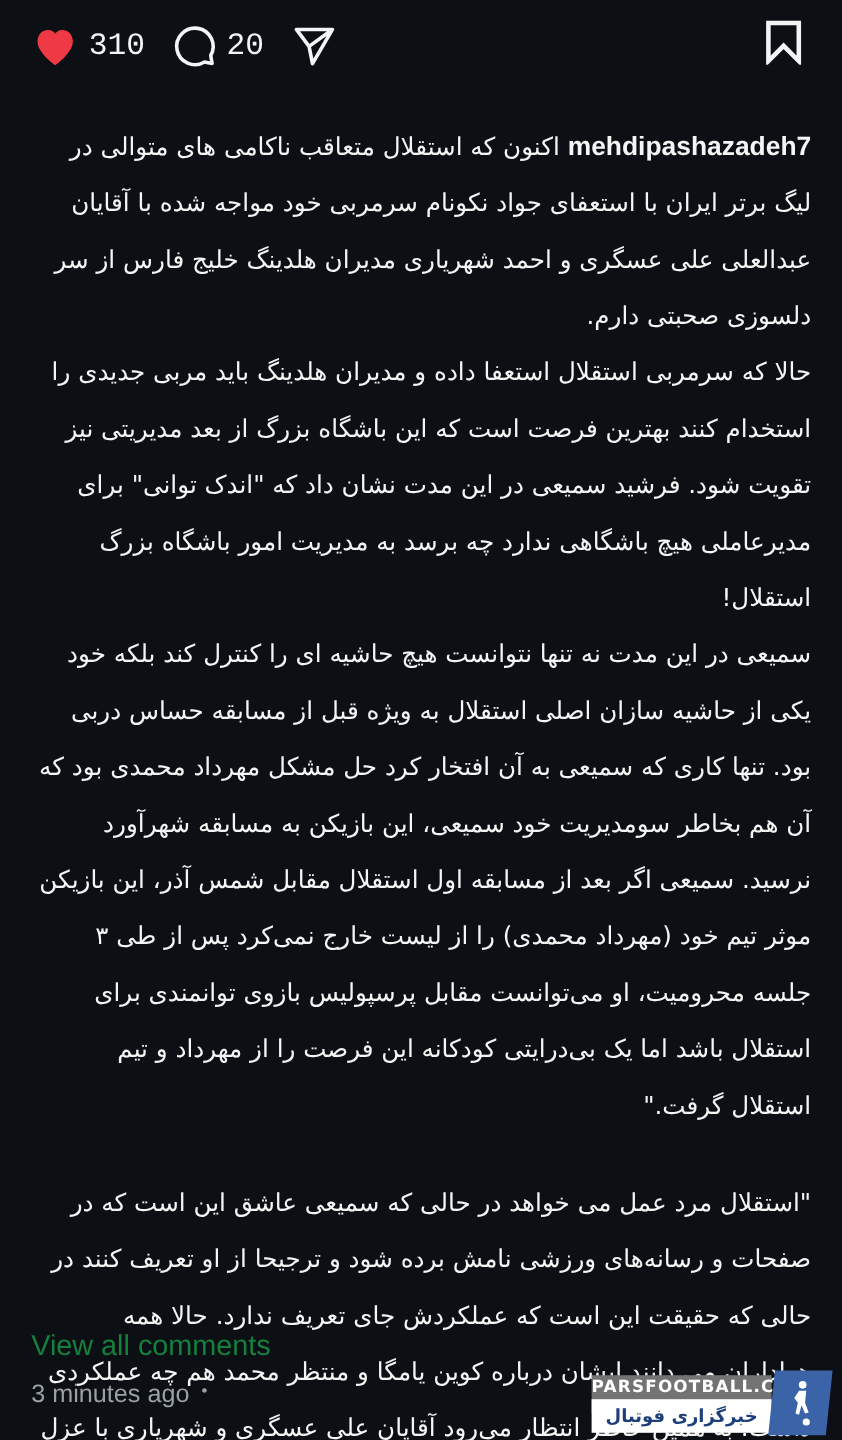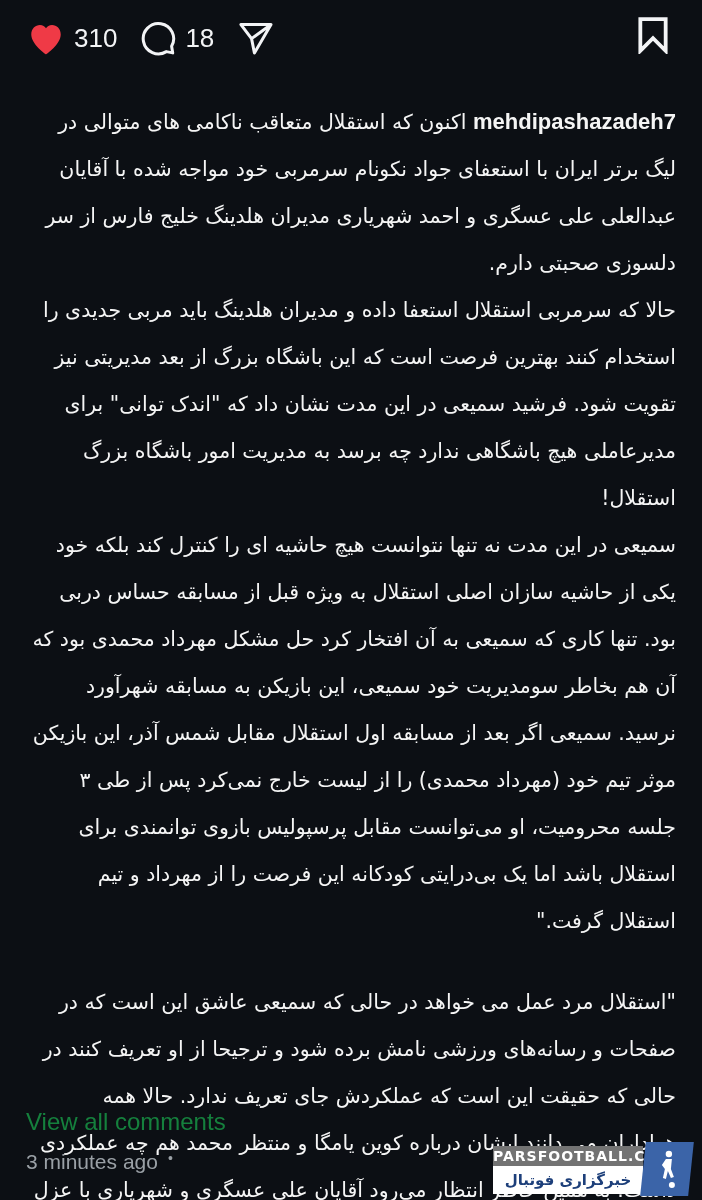--- a/index.html
+++ b/index.html
@@ -5,21 +5,21 @@
   html, body { margin: 0; padding: 0; }
   body {
     width: 702px; height: 1200px; overflow: hidden;
     background: #0c0f14; color: #f3f4f6;
     font-family: "DejaVu Sans", sans-serif;
     position: relative;
   }
   .actions { position: absolute; top: 14px; left: 26px; right: 26px; height: 48px; display: flex; align-items: center; }
   .act { display: flex; align-items: center; margin-right: 22px; cursor: pointer; }
   .act svg { display: block; }
-  .count { font-family: Liberation Sans, sans-serif; font-size: 26px; color: #f3f4f6; margin-left: 8px; }
+  .count { font-family: Liberation Mono, monospace; font-size: 26px; color: #f3f4f6; margin-left: 8px; }
   .bookmark { position: absolute; right: 6px; top: 2px; cursor: pointer; }
 
   .caption {
     position: absolute; top: 74px; left: 26px; right: 26px;
     font-family: "DejaVu Sans", sans-serif; font-size: 20.5px; line-height: 47px;
     color: #f5f5f5; direction: rtl; text-align: right; unicode-bidi: plaintext; margin-top: 24px;
   }
   .caption p { margin: 0; white-space: normal; unicode-bidi: plaintext; }
   .caption .spacer { height: 33.6px; }
   .username { font-family: "Liberation Sans", sans-serif; font-weight: bold; direction: ltr; unicode-bidi: isolate; font-size: 22px; }
@@ -48,21 +48,21 @@
   <div class="act">
     <svg width="40" height="36" viewBox="0 0 24 22">
       <path d="M12 21s-9-6.1-9-12.2C3 5.3 5.5 3 8.3 3c1.7 0 3 .8 3.7 2 .7-1.2 2-2 3.7-2C18.5 3 21 5.3 21 8.8 21 14.9 12 21 12 21z" fill="#ef3a46"></path>
     </svg>
     <span class="count">310</span>
   </div>
   <div class="act">
     <svg width="38" height="38" viewBox="0 0 24 24">
       <path d="M20.6 17.2A9.6 9.6 0 1 0 17.3 20.6L21.3 21.4z" fill="none" stroke="#f3f4f6" stroke-width="1.9" stroke-linejoin="round"></path>
     </svg>
-    <span class="count">18</span>
+    <span class="count">20</span>
   </div>
   <div class="act">
     <svg width="40" height="38" viewBox="0 0 24 24">
       <path d="M2.5 3.5h19L11 21.5 9.2 12.4z M9.2 12.4 21.5 3.5" fill="none" stroke="#f3f4f6" stroke-width="1.9" stroke-linejoin="round"></path>
     </svg>
   </div>
   <div class="bookmark">
     <svg width="34" height="38" viewBox="0 0 20 24">
       <path d="M2 2h16v20l-8-8-8 8z" fill="none" stroke="#f3f4f6" stroke-width="2.4" stroke-linejoin="miter"></path>
     </svg>

